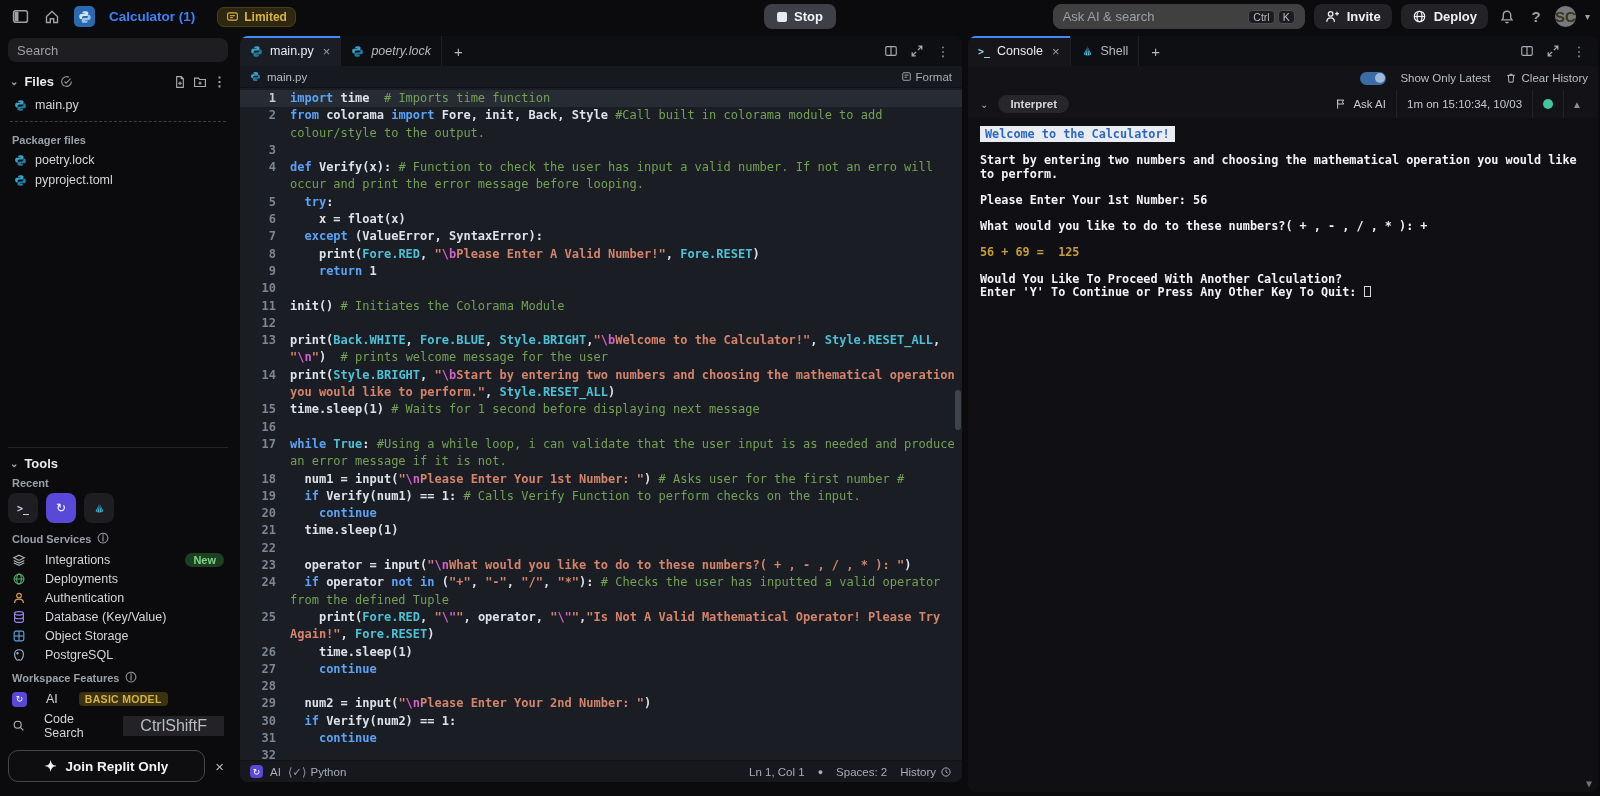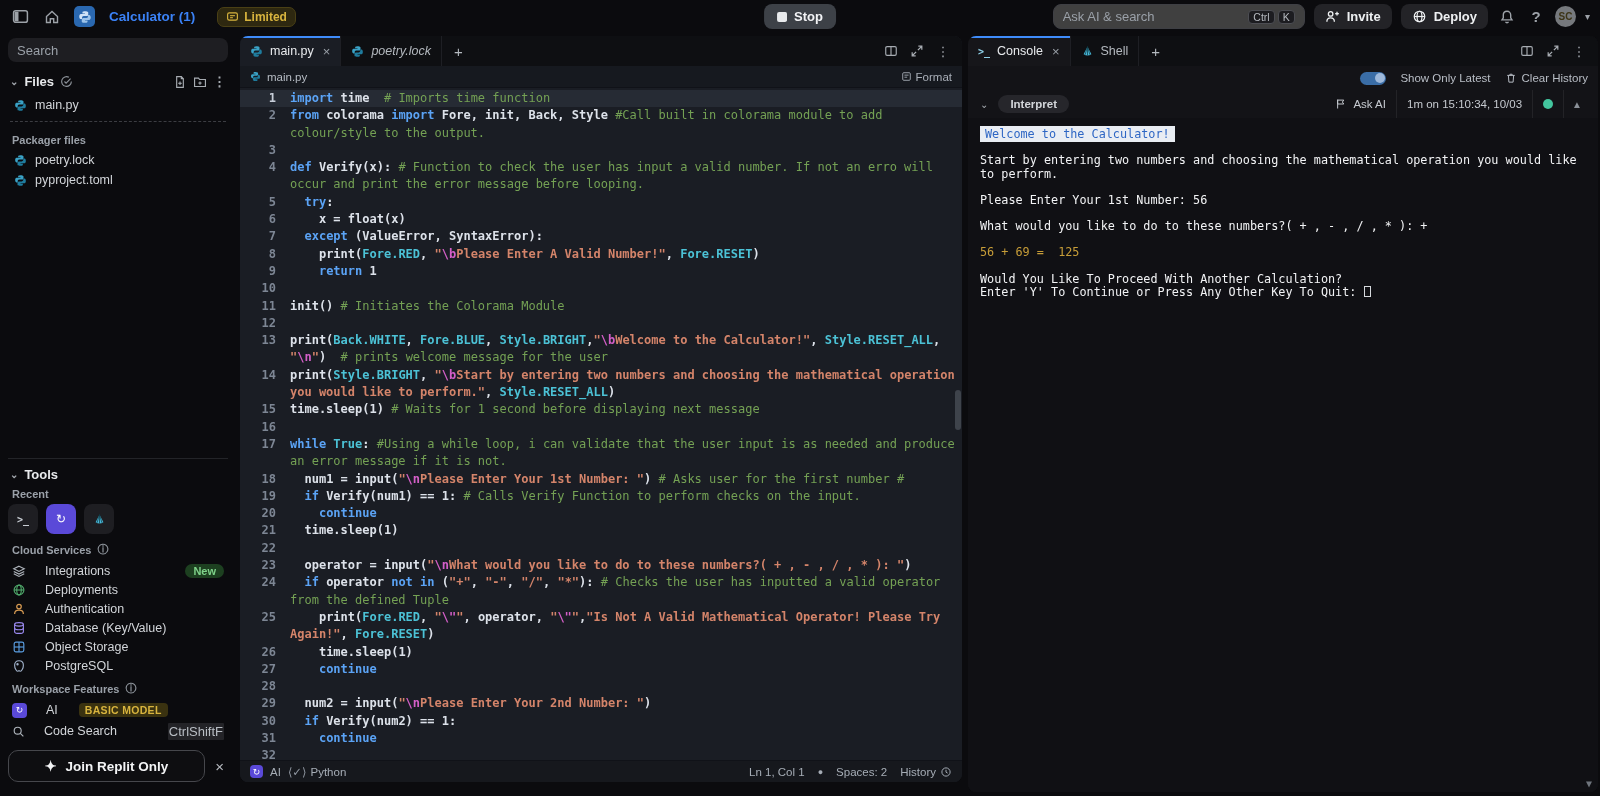--- a/index.html
+++ b/index.html
@@ -18,42 +18,42 @@
   #stop-btn{position:absolute;left:50%;transform:translateX(-50%);top:4px;display:flex;align-items:center;gap:7px;
     background:#3d4147;color:#f2f3f5;font-weight:700;font-size:13px;border:none;border-radius:8px;padding:5px 13px;cursor:pointer}
   #navbar .right{margin-left:auto;display:flex;align-items:center;gap:9px}
   #ask-ai-search{display:flex;align-items:center;gap:8px;border:1px solid #3e3f44;background:#404040;border-radius:8px;
     padding:4px 9px;width:252px;color:#9aa0a8;cursor:text}
   #ask-ai-search .kbds{margin-left:auto;display:flex;gap:3px}
   kbd{border:1px solid #4c4d53;border-radius:4px;padding:0 4px;font-size:10.5px;color:#b6bac0;background:#1c1c20;
     font-family:"Liberation Sans",sans-serif}
   .top-btn{display:flex;align-items:center;gap:7px;background:#232327;border:none;border-radius:8px;color:#eef0f2;
     font-weight:700;font-size:13px;padding:5px 11px;cursor:pointer}
-  #avatar{width:21px;height:21px;border-radius:50%;background:#76797d;color:#3c3416;font-size:10px;font-weight:700;
+  #avatar{width:21px;height:21px;border-radius:50%;background:#76797d;color:#3c3416;font-size:15px;font-weight:700;
     display:flex;align-items:center;justify-content:center;cursor:pointer}
   
   #main{display:flex;height:757px;padding-top:3px}
   
   #sidebar{width:236px;flex:none;display:flex;flex-direction:column;padding:2px 8px 8px 8px}
   #sidebar-search{width:100%;background:#1e1e22;border:none;border-radius:8px;height:24px;padding:0 9px;color:#d6d9dd;font-size:13px}
   #sidebar-search::placeholder{color:#9aa0a8}
   .sec-head{display:flex;align-items:center;gap:6px;margin:12px 2px 6px 2px;color:#e8eaec;font-weight:700;font-size:13px}
   .sec-head .spacer{flex:1}
   .sec-head .ic{color:#a7acb2;cursor:pointer}
   .fitem{display:flex;align-items:center;gap:8px;padding:3px 6px;border-radius:6px;color:#d2d5d9;font-size:12.5px;cursor:pointer}
   .dashed-sep{border-bottom:1px dashed #3c3d42;margin:6px 2px}
   .mini-label{color:#9aa0a8;font-size:11px;font-weight:700;margin:6px 4px 4px 4px;display:flex;align-items:center;gap:6px}
   #tools-sec{border-top:1px solid #232428;margin-top:10px;padding-top:2px}
   .tool-sq{width:30px;height:30px;border-radius:8px;background:#1e1e22;display:flex;align-items:center;justify-content:center;
     margin-right:8px;cursor:pointer;color:#c9ced4}
   .tool-sq.purple{background:#5a49d8}
   .titem{display:flex;align-items:center;gap:19px;padding:2.5px 4px;font-size:12.5px;color:#d2d5d9;cursor:pointer;border-radius:6px}
   .badge-new{margin-left:auto;background:#1d4020;color:#7fd38a;font-size:11px;font-weight:700;padding:1px 8px;border-radius:9px}
   .badge-basic{background:#3a3210;color:#d8b43e;font-size:10.5px;font-weight:700;padding:1px 6px;border-radius:4px;letter-spacing:.3px}
-  .shortcut{margin-left:auto;background:#232327;color:#b9bec4;font-size:13px;padding:1px 1px;border-radius:1px}
+  .shortcut{margin-left:auto;background:#232327;color:#b9bec4;font-size:16px;padding:1px 17px;border-radius:1px}
   #join-core{margin-top:8px;display:flex;align-items:center;gap:6px}
   #join-core button{flex:1;display:flex;align-items:center;justify-content:center;gap:9px;background:#0e0e11;
     border:1px solid #46474c;border-radius:10px;color:#f2f3f5;font-weight:700;font-size:13.5px;padding:7px 0;cursor:pointer}
   #join-core .close{color:#b6bac0;font-size:15px;cursor:pointer;padding:0 4px}
   .flex1{flex:1}
   
   .pane{background:#15171c;border-radius:8px;overflow:hidden;display:flex;flex-direction:column}
   #editor-pane{width:722px;flex:none;margin-left:4px;height:746px;background:#1a1d24}
   #console-pane{flex:1;margin:0 2px 0 6px;height:756px;background:#131317}
   .tabstrip{height:30px;display:flex;align-items:stretch;background:#0e0f12;flex:none}
@@ -91,21 +91,21 @@
   #console-controls{height:24px;display:flex;align-items:center;justify-content:flex-end;gap:14px;padding:0 10px;
     font-size:11.5px;color:#b9bec6;flex:none}
   .toggle{width:26px;height:13px;border-radius:7px;background:#3a6da6;position:relative;cursor:pointer}
   .toggle::after{content:"";position:absolute;right:1.5px;top:1.5px;width:10px;height:10px;border-radius:50%;background:#9db8da}
   #interpret-row{height:28px;display:flex;align-items:center;padding:0 8px;font-size:11.5px;color:#c6cad0;flex:none}
   .pill{background:#26262b;border-radius:11px;padding:3px 12px;font-weight:700;color:#d3d6da;cursor:pointer}
   #interpret-row .right{margin-left:auto;display:flex;align-items:center;height:100%}
   #interpret-row .cell{display:flex;align-items:center;gap:6px;padding:0 10px;height:100%;border-left:1px solid #232327}
   .green-dot{width:10px;height:10px;border-radius:50%;background:#43c59e}
   #console-output{flex:1;background:#101014;padding:10px 6px 10px 12px;position:relative;overflow:hidden;
-    font-family:"DejaVu Sans Mono",monospace;font-size:11.8px;font-weight:400;line-height:13.3px;color:#f2f3f5}
+    font-family:"DejaVu Sans Mono",monospace;font-size:11.8px;font-weight:700;line-height:13.3px;color:#f2f3f5}
   .cline{margin-bottom:13px;white-space:pre-wrap;word-break:break-word;width:612px}
   .cline.tight{margin-bottom:0}
   .cline .banner{background:#e9edf3;color:#2e66c4;padding:1px 5px}
   .cline.gold{color:#c79d38}
   .cursor{display:inline-block;width:7px;height:11px;border:1px solid #d6d9dd;vertical-align:-1px}
   #console-scroll-down{position:absolute;right:6px;bottom:2px;color:#6f757d;font-size:10px}
   #console-scroll-up{color:#8a9098;font-size:10px;padding:0 8px;border-left:1px solid #232327;height:100%;display:flex;align-items:center}
 </style>
 </head>
 <body>

